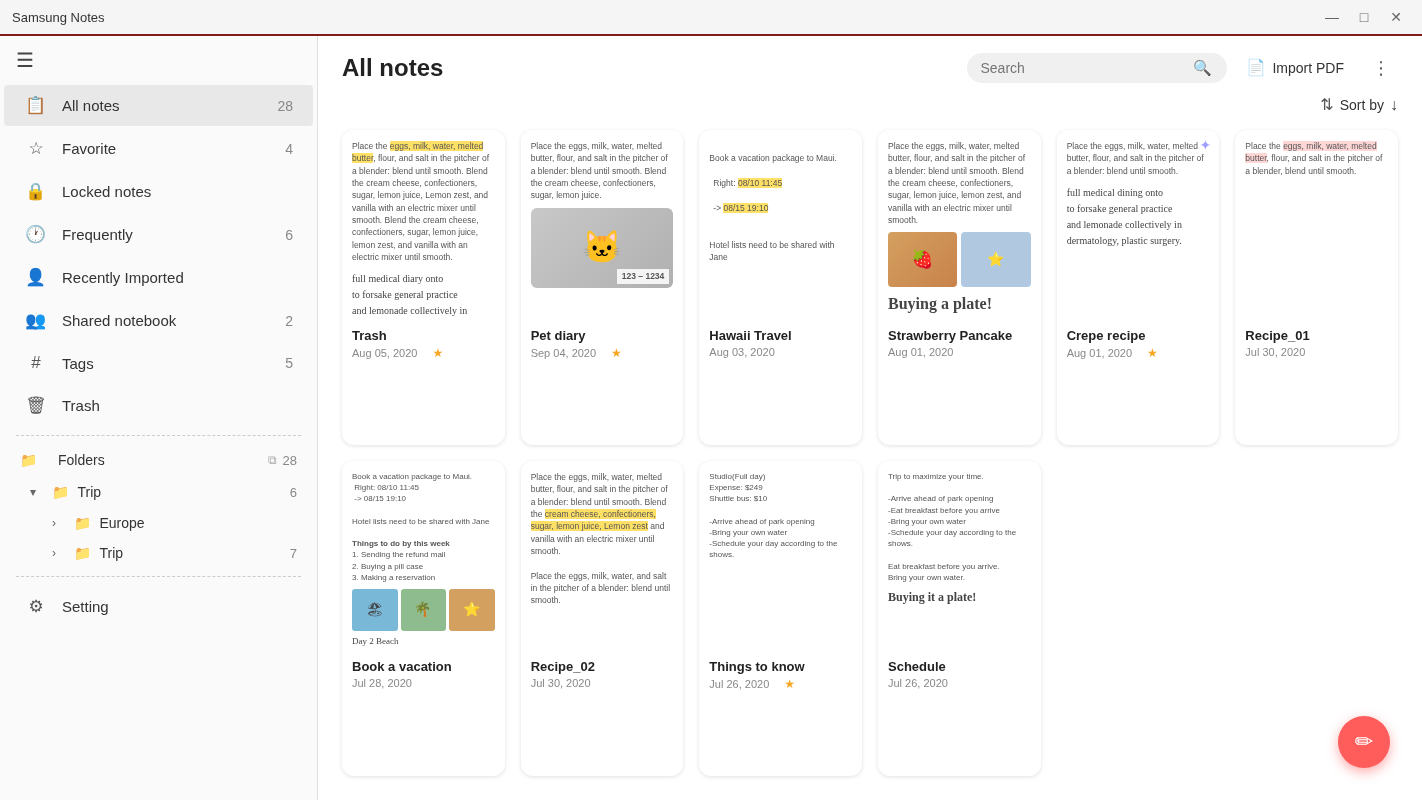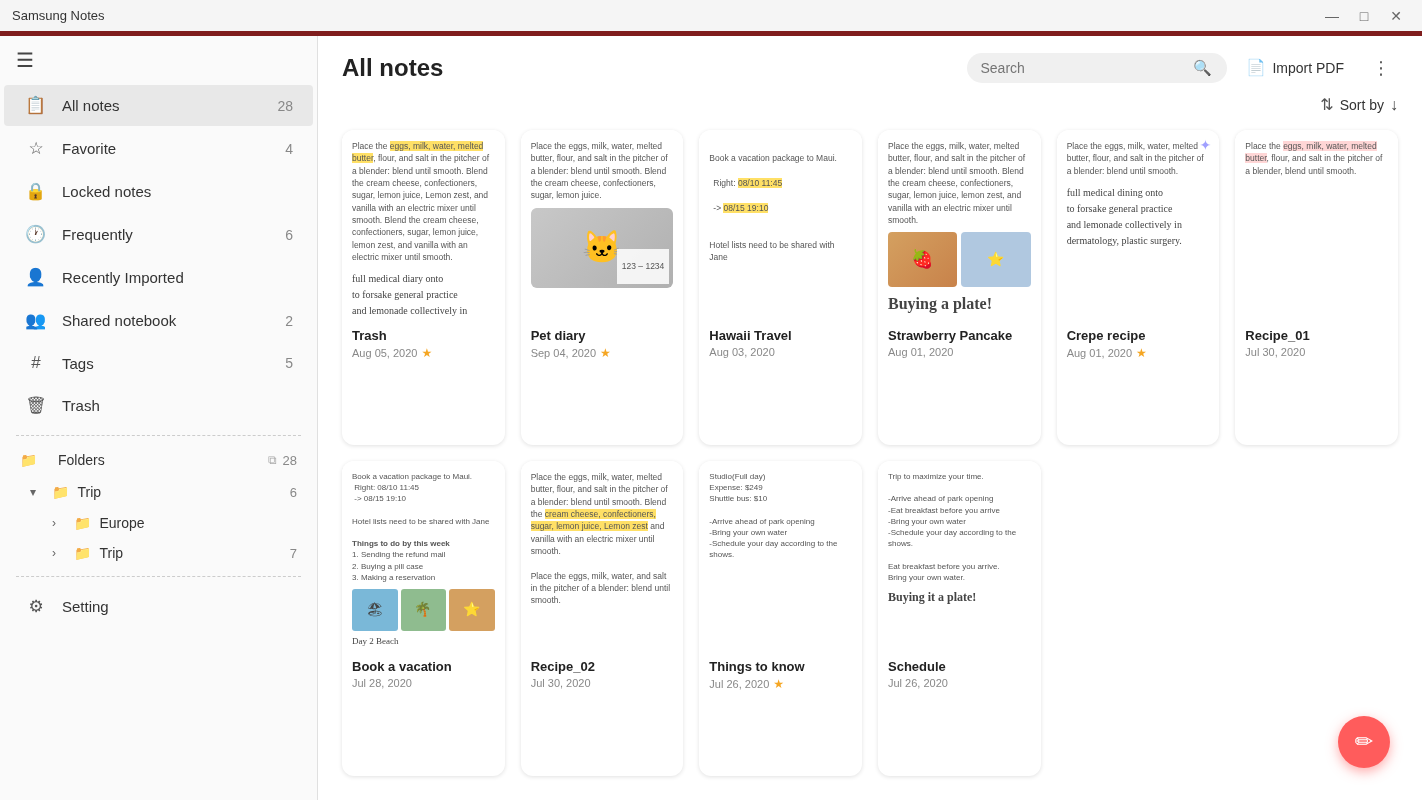--- a/index.html
+++ b/index.html
@@ -2,21 +2,21 @@
 <html><head>
   <meta charset="utf-8">
   <style>
     * { box-sizing: border-box; margin: 0; padding: 0; }
     body { font-family: 'Segoe UI', Arial, sans-serif; background: #f5f5f5; display: flex; flex-direction: column; height: 800px; width: 1422px; overflow: hidden; }
 
     
     .titlebar {
       display: flex; align-items: center; justify-content: space-between;
       background: #f5f5f5; height: 36px; padding: 0 12px;
-      border-bottom: 5px solid #7f1d1d;
+      border-bottom: 2px solid #7f1d1d;
     }
     .titlebar-left { font-size: 13px; color: #333; }
     .titlebar-controls { display: flex; gap: 4px; }
     .titlebar-btn {
       width: 28px; height: 28px; background: none; border: none;
       cursor: pointer; font-size: 14px; color: #666;
       display: flex; align-items: center; justify-content: center;
     }
 
     
@@ -123,21 +123,21 @@
     }
 
     .note-preview {
       height: 190px; overflow: hidden; position: relative;
       background: #fff; padding: 10px 10px 6px 10px;
       font-size: 9px; line-height: 1.4; color: #444;
     }
 
     .note-footer { padding: 8px 10px 10px 10px; background: #fff; }
     .note-title { font-size: 13px; font-weight: 600; color: #222; margin-bottom: 3px; }
-    .note-date { font-size: 11px; color: #888; display: flex; align-items: center; gap: 4px; }
+    .note-date { font-size: 11px; color: #888; display: flex; align-items: center; gap: 15px; }
     .star { color: #f5a623; font-size: 12px; }
 
     
     .preview-text { font-size: 8.5px; line-height: 1.45; color: #555; }
     .preview-highlight-yellow { background: #ffe066; }
     .preview-handwriting { font-family: 'Segoe Script', cursive; font-size: 9px; color: #444; }
 
     .preview-image-area {
       width: 100%; height: 80px; background: #e8e8e8;
       border-radius: 6px; overflow: hidden; margin-top: 6px;
@@ -301,21 +301,21 @@
       <div class="note-card">
         <div class="note-preview">
           <div class="preview-text">
             Place the eggs, milk, water, melted butter, flour, and salt in the pitcher of a blender: blend until smooth. Blend the cream cheese, confectioners, sugar, lemon juice.
           </div>
           <div class="preview-image-area" style="background:#d0d0d0;position:relative;display:flex;align-items:center;justify-content:center;border-radius:6px;margin-top:6px;">
 
             <div style="width:100%;height:100%;background:linear-gradient(135deg,#c8c8c8 0%,#b0b0b0 100%);border-radius:6px;display:flex;align-items:center;justify-content:center;">
               <span style="font-size:32px;">🐱</span>
             </div>
-            <div style="position:absolute;bottom:4px;right:4px;background:rgba(255,255,255,0.85);border-radius:0;padding:11px 5px;">
+            <div style="position:absolute;bottom:4px;right:4px;background:rgba(255,255,255,0.85);border-radius:0;padding:1px 5px;font-weight:bold;">
               <span class="preview-text">123 – 1234</span>
             </div>
           </div>
         </div>
         <div class="note-footer">
           <div class="note-title">Pet diary</div>
           <div class="note-date">
             <span>Sep 04, 2020</span>
             <span class="star">★</span>
           </div>

